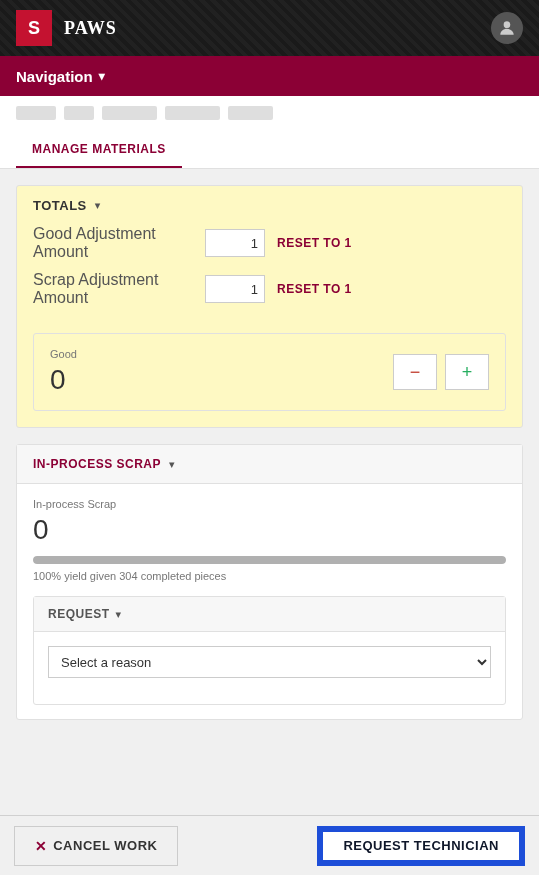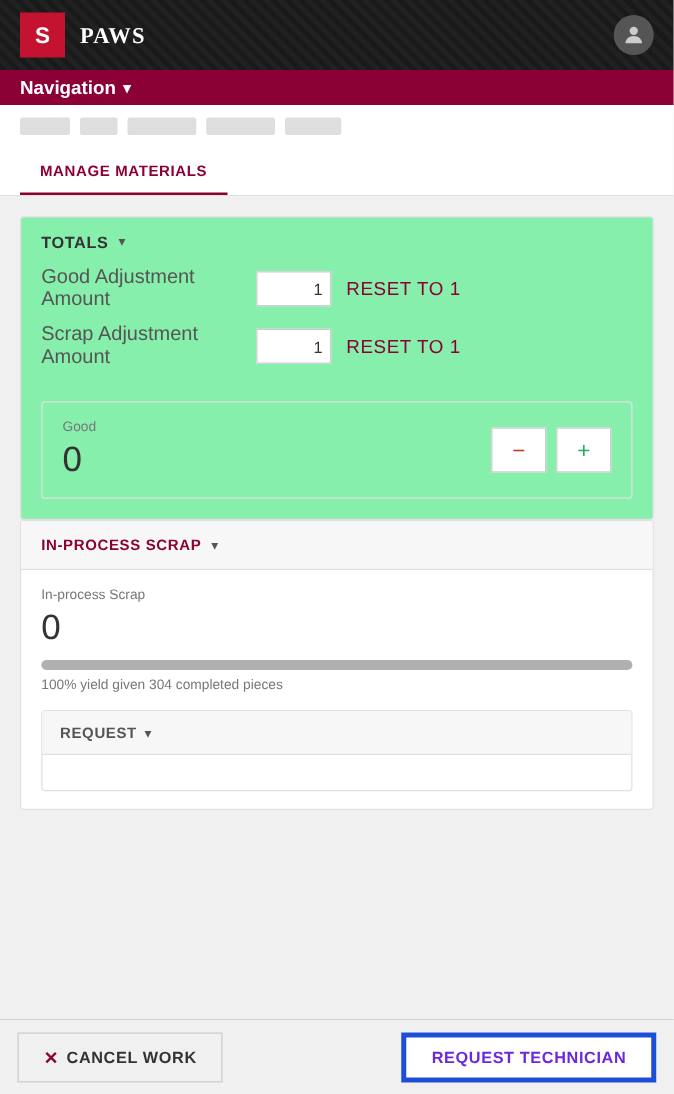--- a/index.html
+++ b/index.html
@@ -59,21 +59,21 @@
       display: flex;
       align-items: center;
       justify-content: center;
       color: #ccc;
       font-size: 18px;
     }
 
     
     .nav-bar {
       background: #8b0035;
-      height: 28px;
+      height: 40px;
       display: flex;
       align-items: center;
       padding: 0 16px;
     }
     .nav-label {
       color: white;
       font-size: 15px;
       font-weight: bold;
       display: flex;
       align-items: center;
@@ -121,24 +121,24 @@
     }
 
     
     .main-content {
       padding: 16px;
       background: #f0f0f0;
     }
 
     
     .card {
-      background: #86efac;
+      background: #fef9c3;
       border: 1px solid #e0e0e0;
       border-radius: 3px;
-      margin-bottom: 0;
+      margin-bottom: 16px;
     }
 
     
     .section-header {
       padding: 12px 16px;
       display: flex;
       align-items: center;
       gap: 8px;
       cursor: pointer;
     }
@@ -171,22 +171,22 @@
     .totals-input {
       width: 60px;
       height: 28px;
       border: 1px solid #ccc;
       text-align: right;
       padding: 0 6px;
       font-size: 13px;
       color: #333;
     }
     .reset-btn {
-      font-size: 15px;
-      font-weight: normal;
+      font-size: 12px;
+      font-weight: bold;
       color: #8b0035;
       cursor: pointer;
       letter-spacing: 0.5px;
       background: none;
       border: none;
       padding: 0;
     }
 
     
     .counter-card {
@@ -352,22 +352,22 @@
       align-items: center;
       gap: 6px;
     }
     .cancel-btn {
       background: #f0f0f0;
       border: 1px solid #ccc;
       color: #333;
     }
     .request-btn {
       background: white;
-      border: 4px solid #1d4ed8;
-      color: #6d28d9;
+      border: 6px solid #1d4ed8;
+      color: #0f172a;
     }
     .cancel-icon {
       color: #8b0035;
       font-size: 14px;
     }
 
     .spacer-bottom {
       height: 75px;
     }
   </style>
@@ -452,20 +452,26 @@
         <div class="progress-bar-fill" style="width:100%"></div>
       </div>
       <div class="yield-text">100% yield given 304 completed pieces</div>
 
       <div class="reasons-card">
         <div class="reasons-header">
           <span class="reasons-title">REQUEST</span>
           <span class="section-chevron">▾</span>
         </div>
         <div class="reasons-content">
+          <select class="reason-select">
+            <option>Select a reason</option>
+            <option>Reason 1</option>
+            <option>Reason 2</option>
+            <option>Reason 3</option>
+          </select>
         </div>
       </div>
     </div>
   </div>
 
   <div class="spacer-bottom"></div>
 </div>
 
 <div class="footer">
   <button class="footer-btn cancel-btn">

